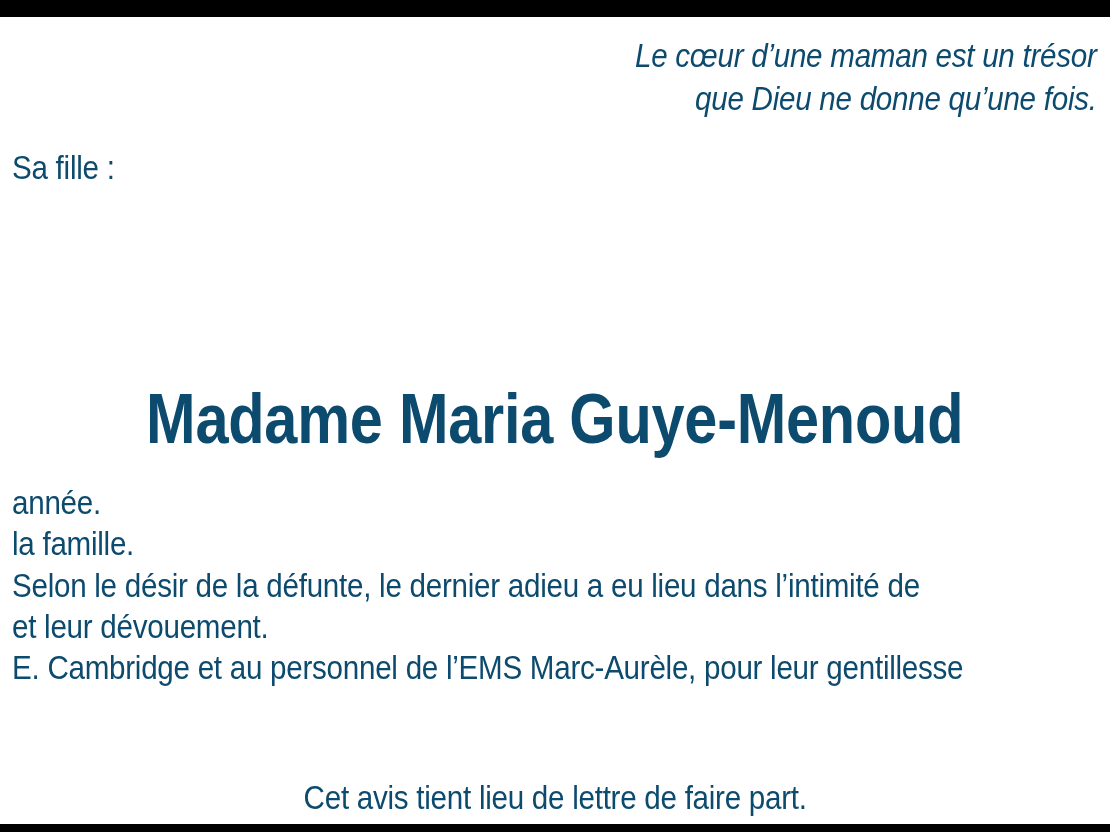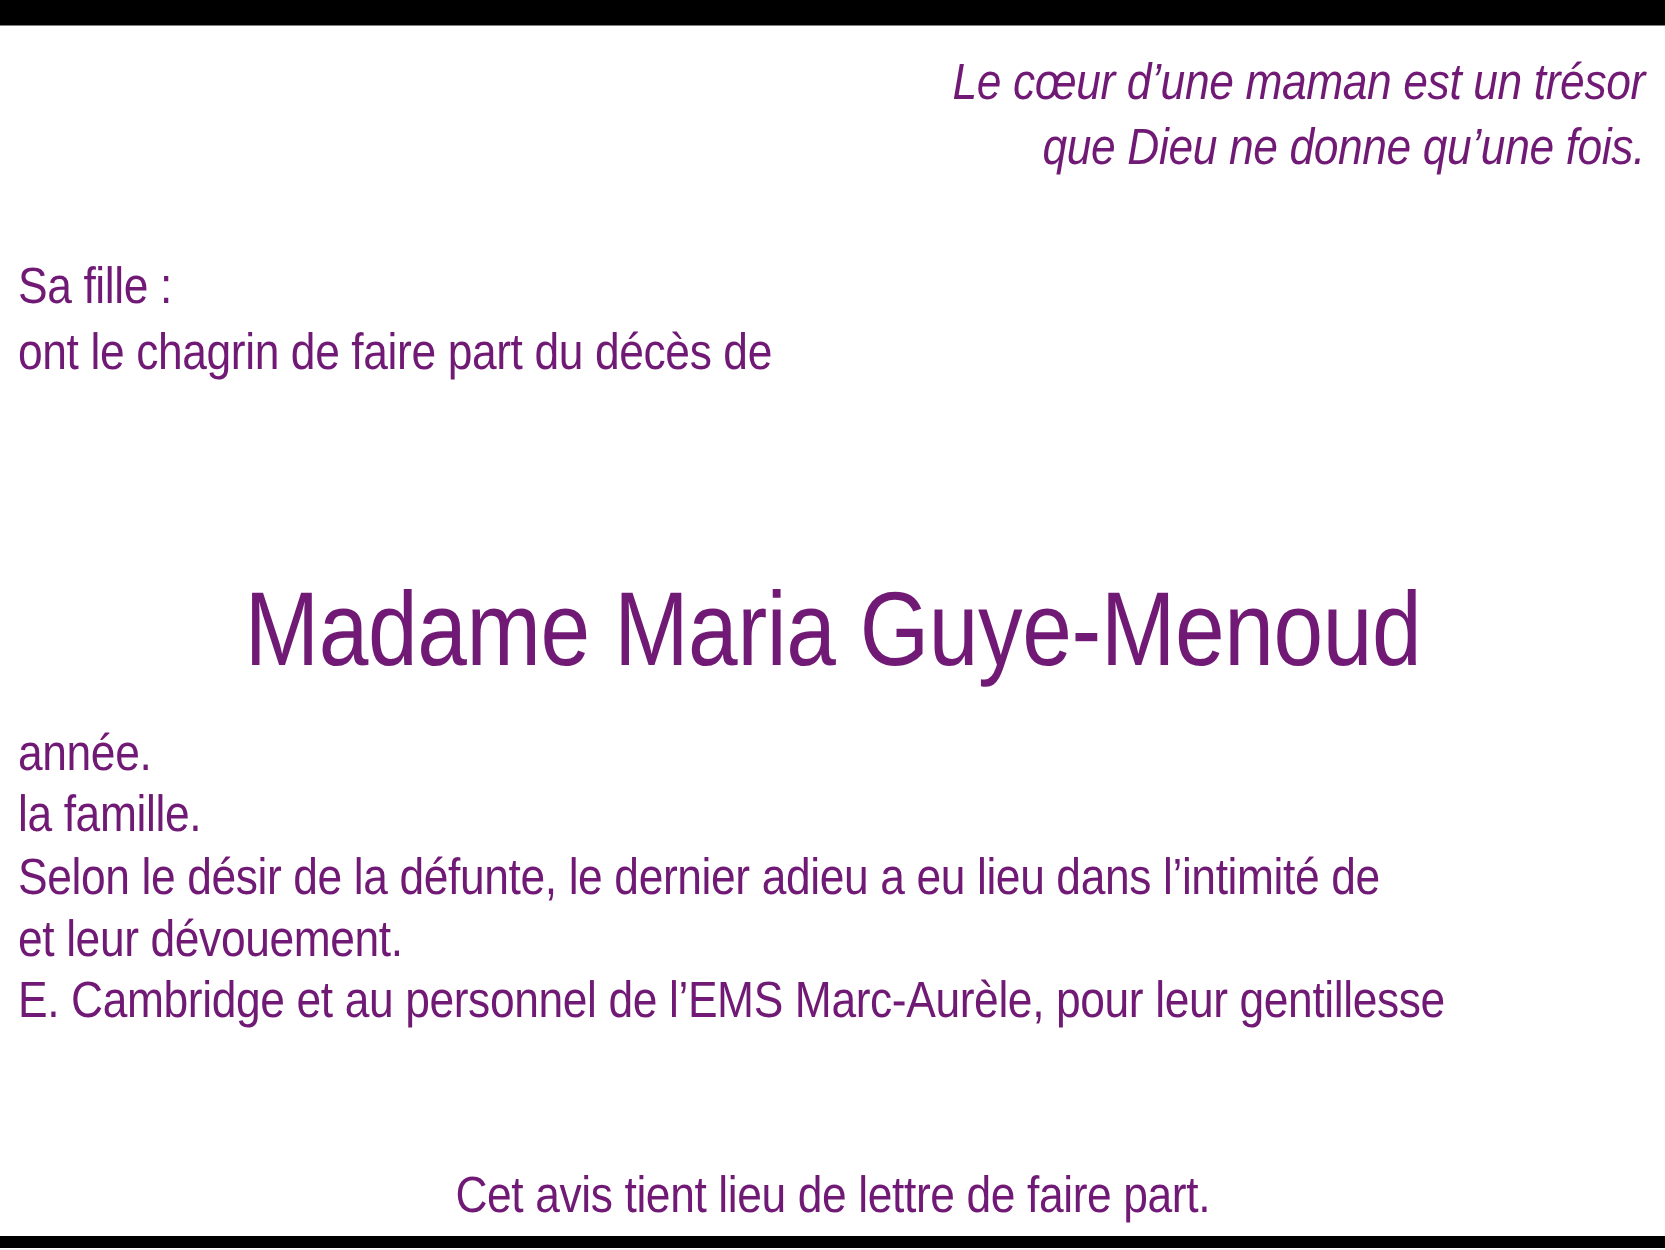--- a/index.html
+++ b/index.html
@@ -1,21 +1,21 @@
 <!DOCTYPE html>
 <html><head>
 <meta charset="utf-8">
 <style>
   html, body { margin: 0; padding: 0; background: #e8e8e8; }
   .page {
     position: relative;
     width: 1110px;
     height: 833px;
     background: #ffffff;
-    color: #701a75;
+    color: #0c4a6e;
     font-family: "Liberation Sans", "DejaVu Sans", sans-serif;
     overflow: hidden;
     margin: 0 auto;
   }
   .bar {
     position: absolute;
     left: 0;
     width: 1110px;
     background: #000000;
   }
@@ -41,30 +41,29 @@
     font-style: italic;
     font-size: 34px;
     line-height: 43px;
   }
   .intro {
     position: absolute;
     top: 146px;
     left: 12px;
     font-size: 34px;
     line-height: 43.5px;
-    margin-top: 24px;
   }
   .headline {
     position: absolute;
     top: 381px;
     left: 0;
     width: 1110px;
     text-align: center;
     font-size: 70px;
-    font-weight: 400;
+    font-weight: 700;
     line-height: 76px;
     letter-spacing: -1px;
   }
   .bodytext {
     position: absolute;
     top: 482px;
     left: 12px;
     font-size: 34px;
     line-height: 41.3px;
   }
@@ -87,21 +86,20 @@
 
   <div class="bar bar-top"></div>
 
   <div class="epigraph">
     <span class="line"><span class="cond o-right">Le cœur d’une maman est un trésor</span></span>
     <span class="line"><span class="cond o-right">que Dieu ne donne qu’une fois.</span></span>
   </div>
 
   <div class="intro">
     <span class="line"><span class="cond o-left">Sa fille :</span></span>
-    <span class="line"><span class="cond o-left">ont le chagrin de faire part du décès de</span></span>
   </div>
 
   <div class="headline">
     <span class="cond o-center" style="transform: scaleX(0.85);">Madame Maria Guye-Menoud</span>
   </div>
 
   <div class="bodytext">
     <span class="line"><span class="cond o-left">année.</span></span>
     <span class="line"><span class="cond o-left">la famille.</span></span>
     <span class="line"><span class="cond o-left">Selon le désir de la défunte, le dernier adieu a eu lieu dans l’intimité de</span></span>

